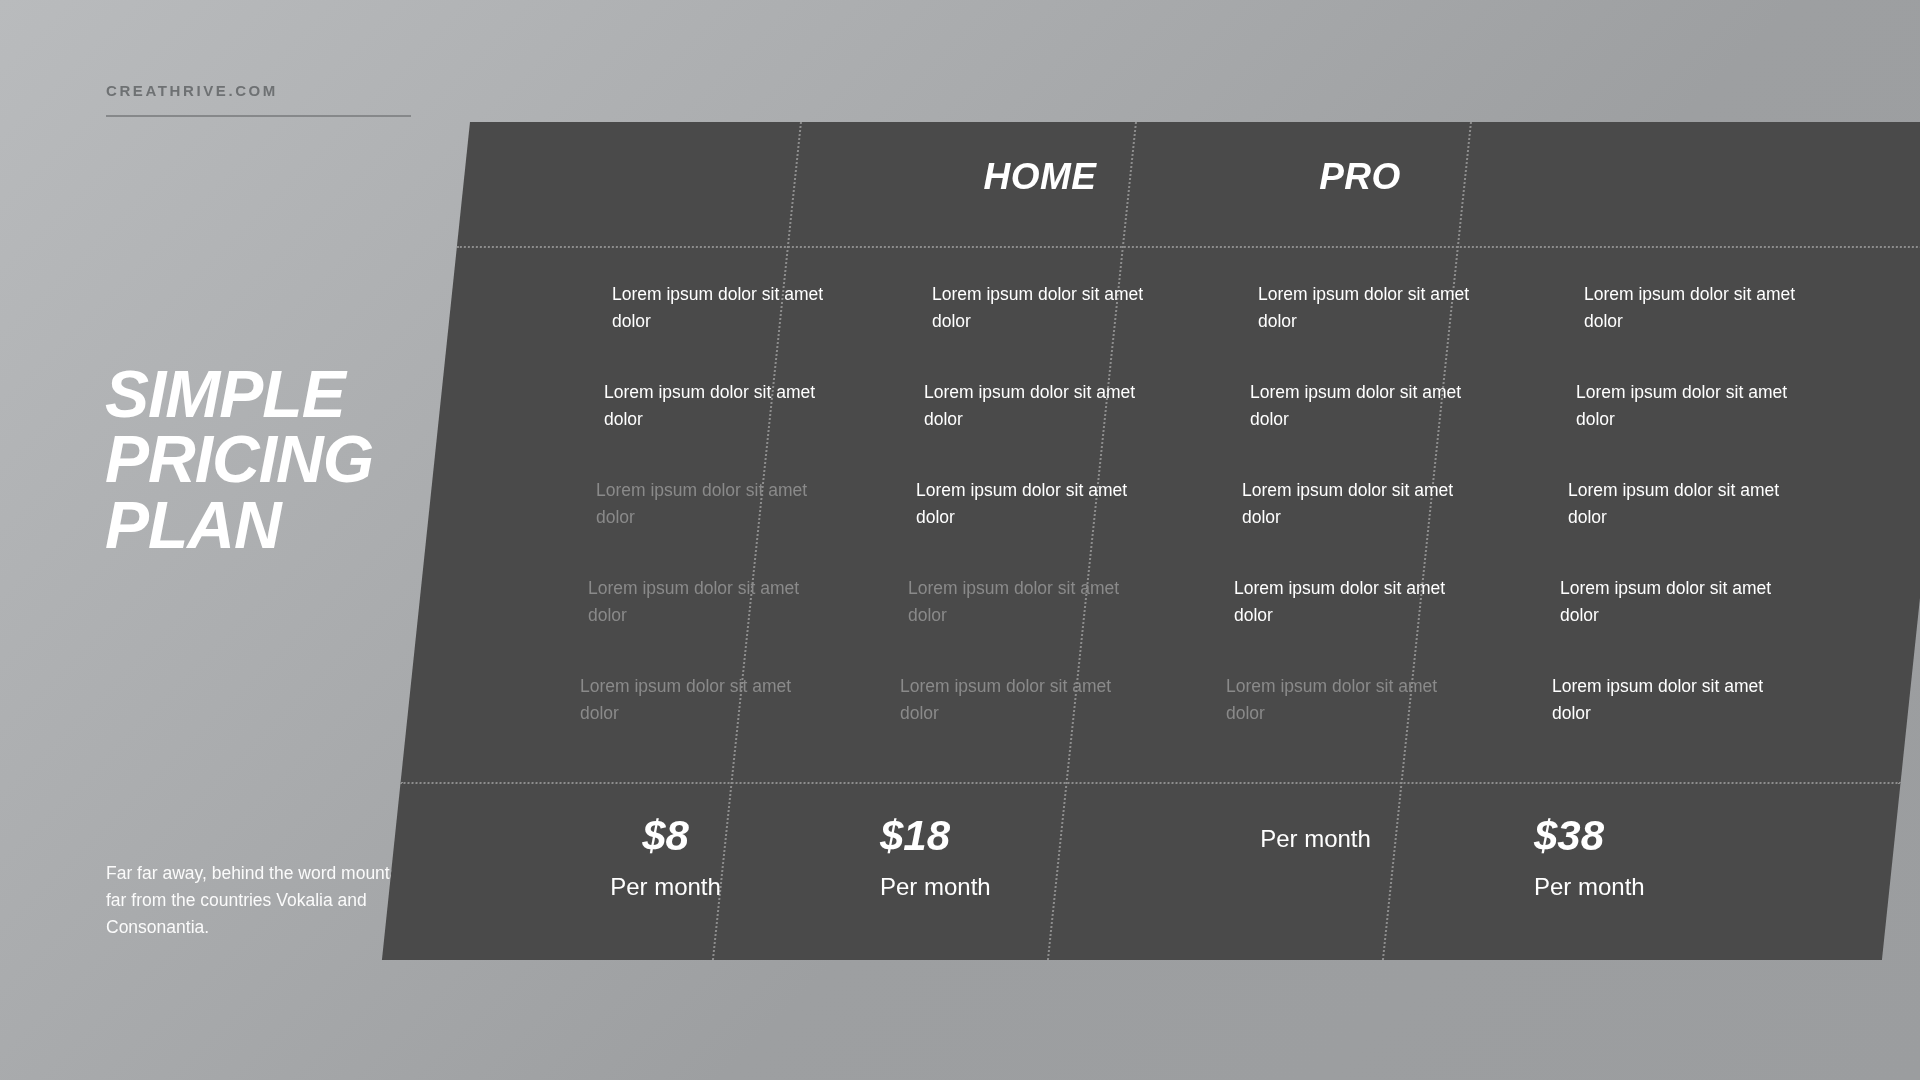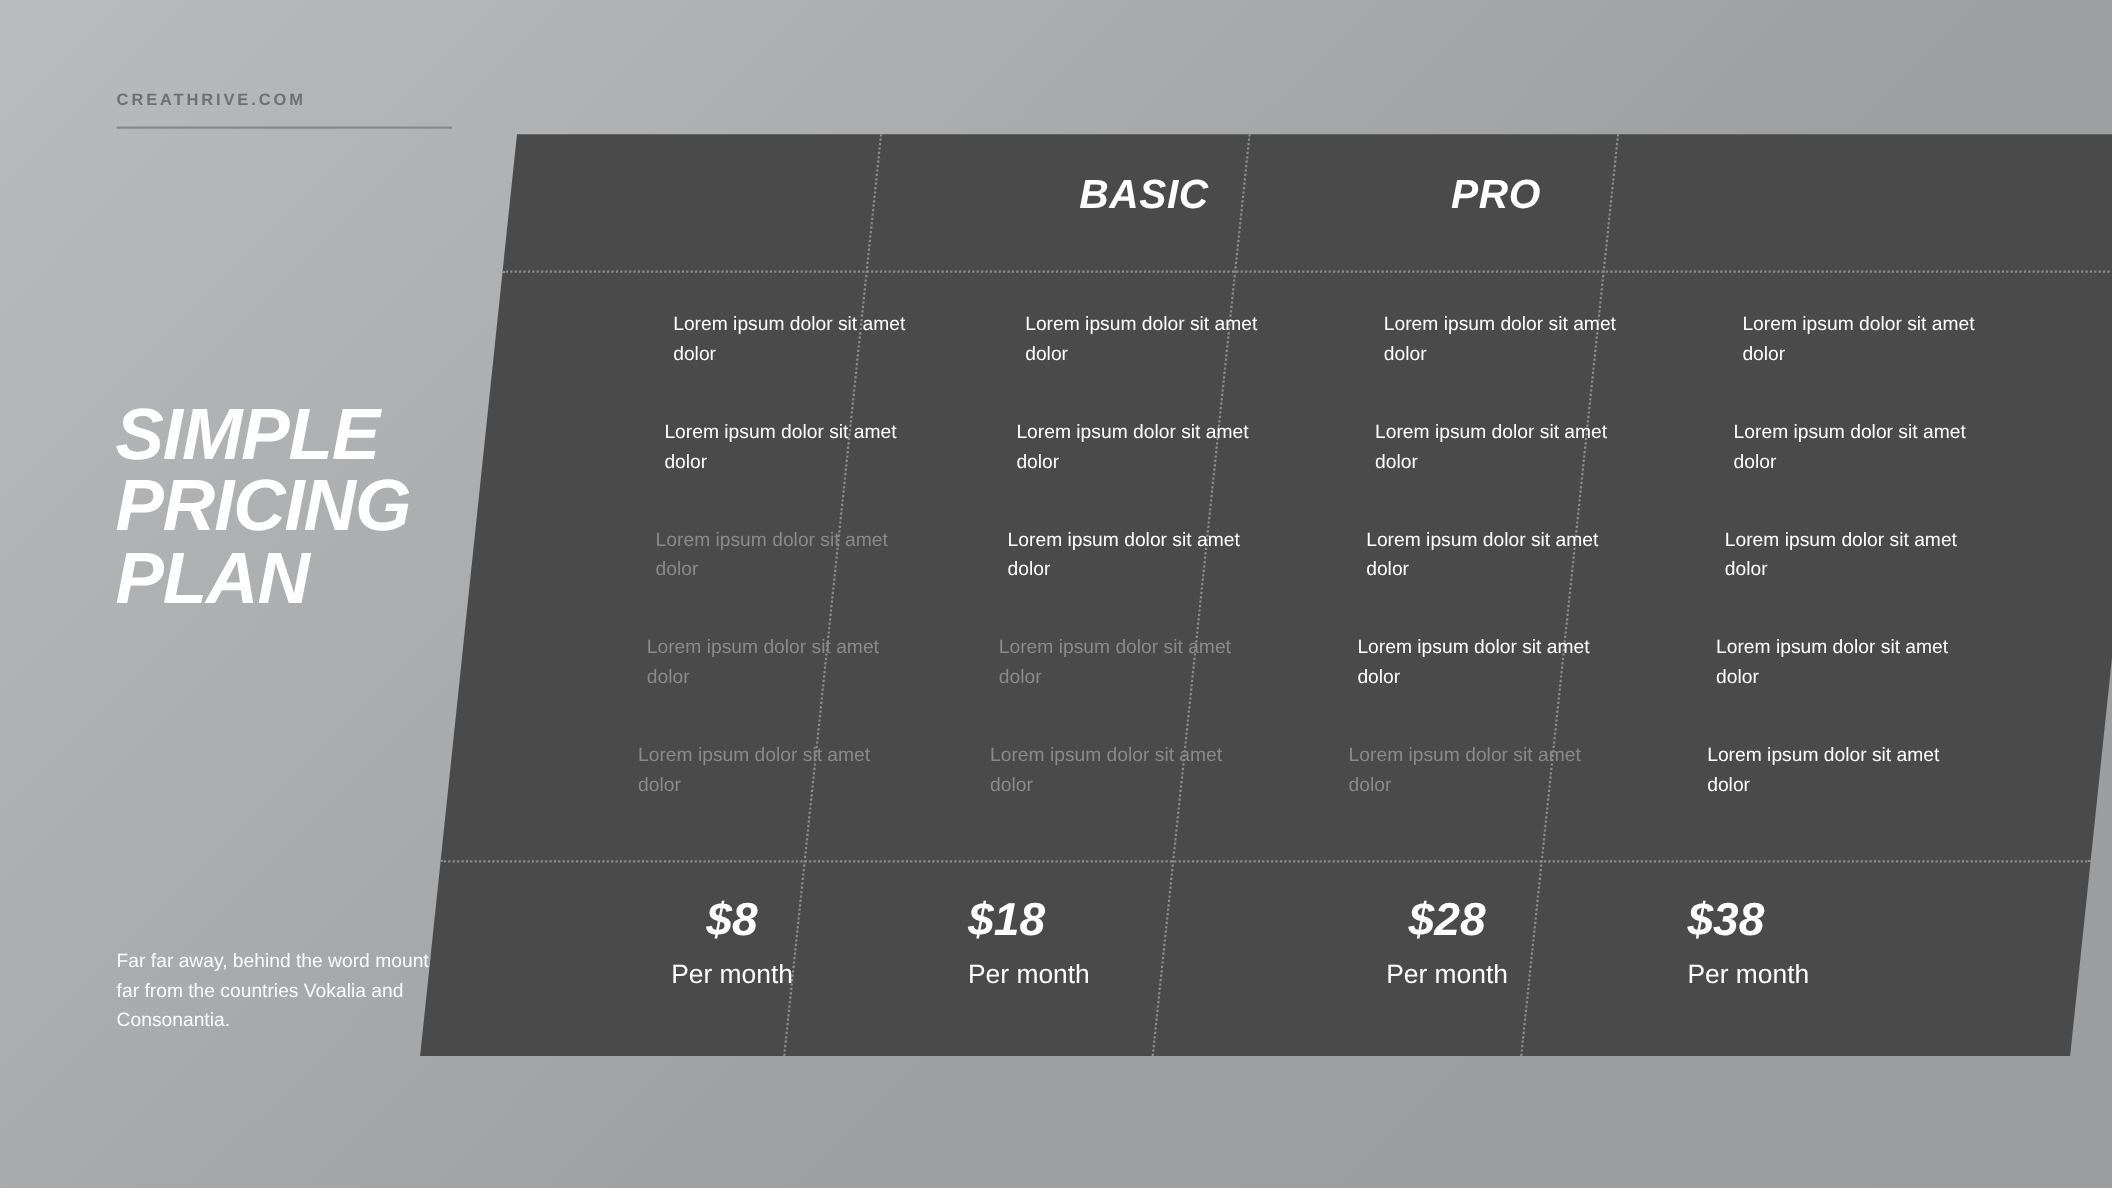--- a/index.html
+++ b/index.html
@@ -194,21 +194,21 @@
           <div class="feature muted" style="margin-left: 36px; width: 215px;">Lorem ipsum dolor sit amet dolor</div>
           <div class="feature muted" style="margin-left: 28px; width: 215px;">Lorem ipsum dolor sit amet dolor</div>
           <div class="feature muted" style="margin-left: 20px; width: 215px;">Lorem ipsum dolor sit amet dolor</div>
         </div>
         <div class="price-block" style="margin-left: -2px; text-align: center; width: 215px;">
           <div class="price">$8</div>
           <div class="per">Per month</div>
         </div>
       </div>
     <div class="col" id="col1" style="left: 890px;">
-        <div class="col-title" style="margin-left: 0px;">BASIC</div>
+        <div class="col-title" style="margin-left: 0px;">HOME</div>
         <div class="features">
           <div class="feature" style="margin-left: 42px; width: 215px;">Lorem ipsum dolor sit amet dolor</div>
           <div class="feature" style="margin-left: 34px; width: 215px;">Lorem ipsum dolor sit amet dolor</div>
           <div class="feature" style="margin-left: 26px; width: 215px;">Lorem ipsum dolor sit amet dolor</div>
           <div class="feature muted" style="margin-left: 18px; width: 215px;">Lorem ipsum dolor sit amet dolor</div>
           <div class="feature muted" style="margin-left: 10px; width: 215px;">Lorem ipsum dolor sit amet dolor</div>
         </div>
         <div class="price-block" style="margin-left: -10px; text-align: left; width: 215px;">
           <div class="price">$18</div>
           <div class="per">Per month</div>
@@ -217,21 +217,20 @@
     <div class="col" id="col2" style="left: 1222px;">
         <div class="col-title" style="margin-left: -12px;">PRO</div>
         <div class="features">
           <div class="feature" style="margin-left: 36px; width: 215px;">Lorem ipsum dolor sit amet dolor</div>
           <div class="feature" style="margin-left: 28px; width: 215px;">Lorem ipsum dolor sit amet dolor</div>
           <div class="feature" style="margin-left: 20px; width: 215px;">Lorem ipsum dolor sit amet dolor</div>
           <div class="feature" style="margin-left: 12px; width: 215px;">Lorem ipsum dolor sit amet dolor</div>
           <div class="feature muted" style="margin-left: 4px; width: 215px;">Lorem ipsum dolor sit amet dolor</div>
         </div>
         <div class="price-block" style="margin-left: -14px; text-align: center; width: 215px;">
-          <div class="price">$28</div>
           <div class="per">Per month</div>
         </div>
       </div>
     <div class="col" id="col3" style="left: 1556px;">
         <div class="features">
           <div class="feature" style="margin-left: 28px; width: 215px;">Lorem ipsum dolor sit amet dolor</div>
           <div class="feature" style="margin-left: 20px; width: 215px;">Lorem ipsum dolor sit amet dolor</div>
           <div class="feature" style="margin-left: 12px; width: 215px;">Lorem ipsum dolor sit amet dolor</div>
           <div class="feature" style="margin-left: 4px; width: 215px;">Lorem ipsum dolor sit amet dolor</div>
           <div class="feature" style="margin-left: -4px; width: 215px;">Lorem ipsum dolor sit amet dolor</div>

